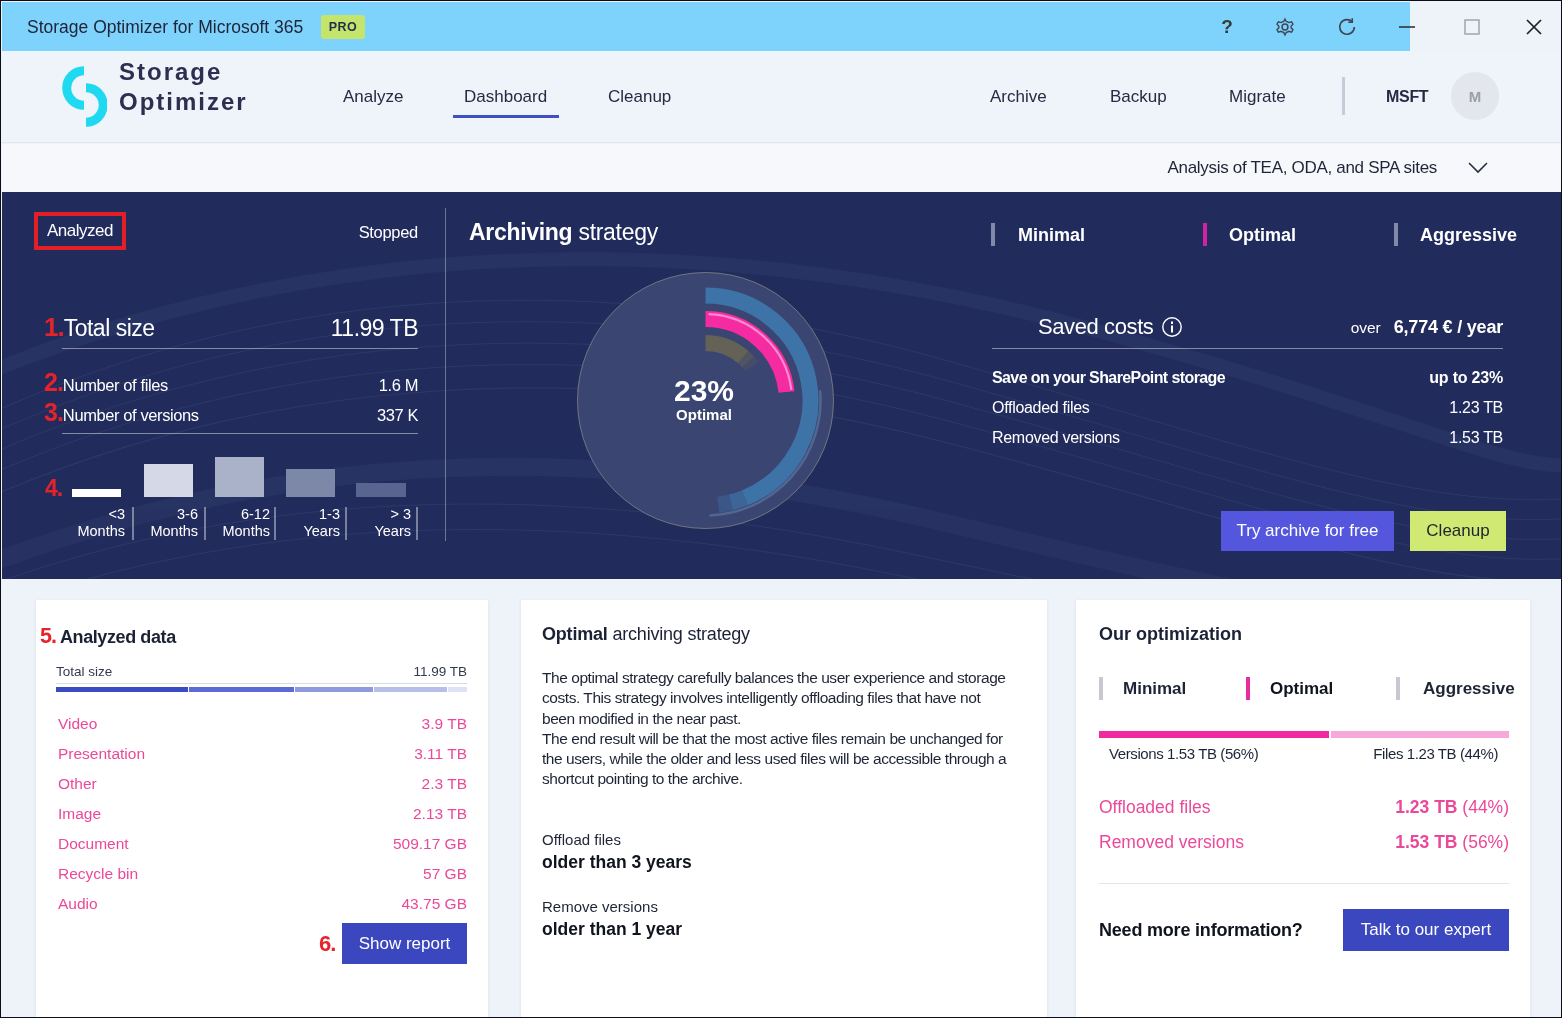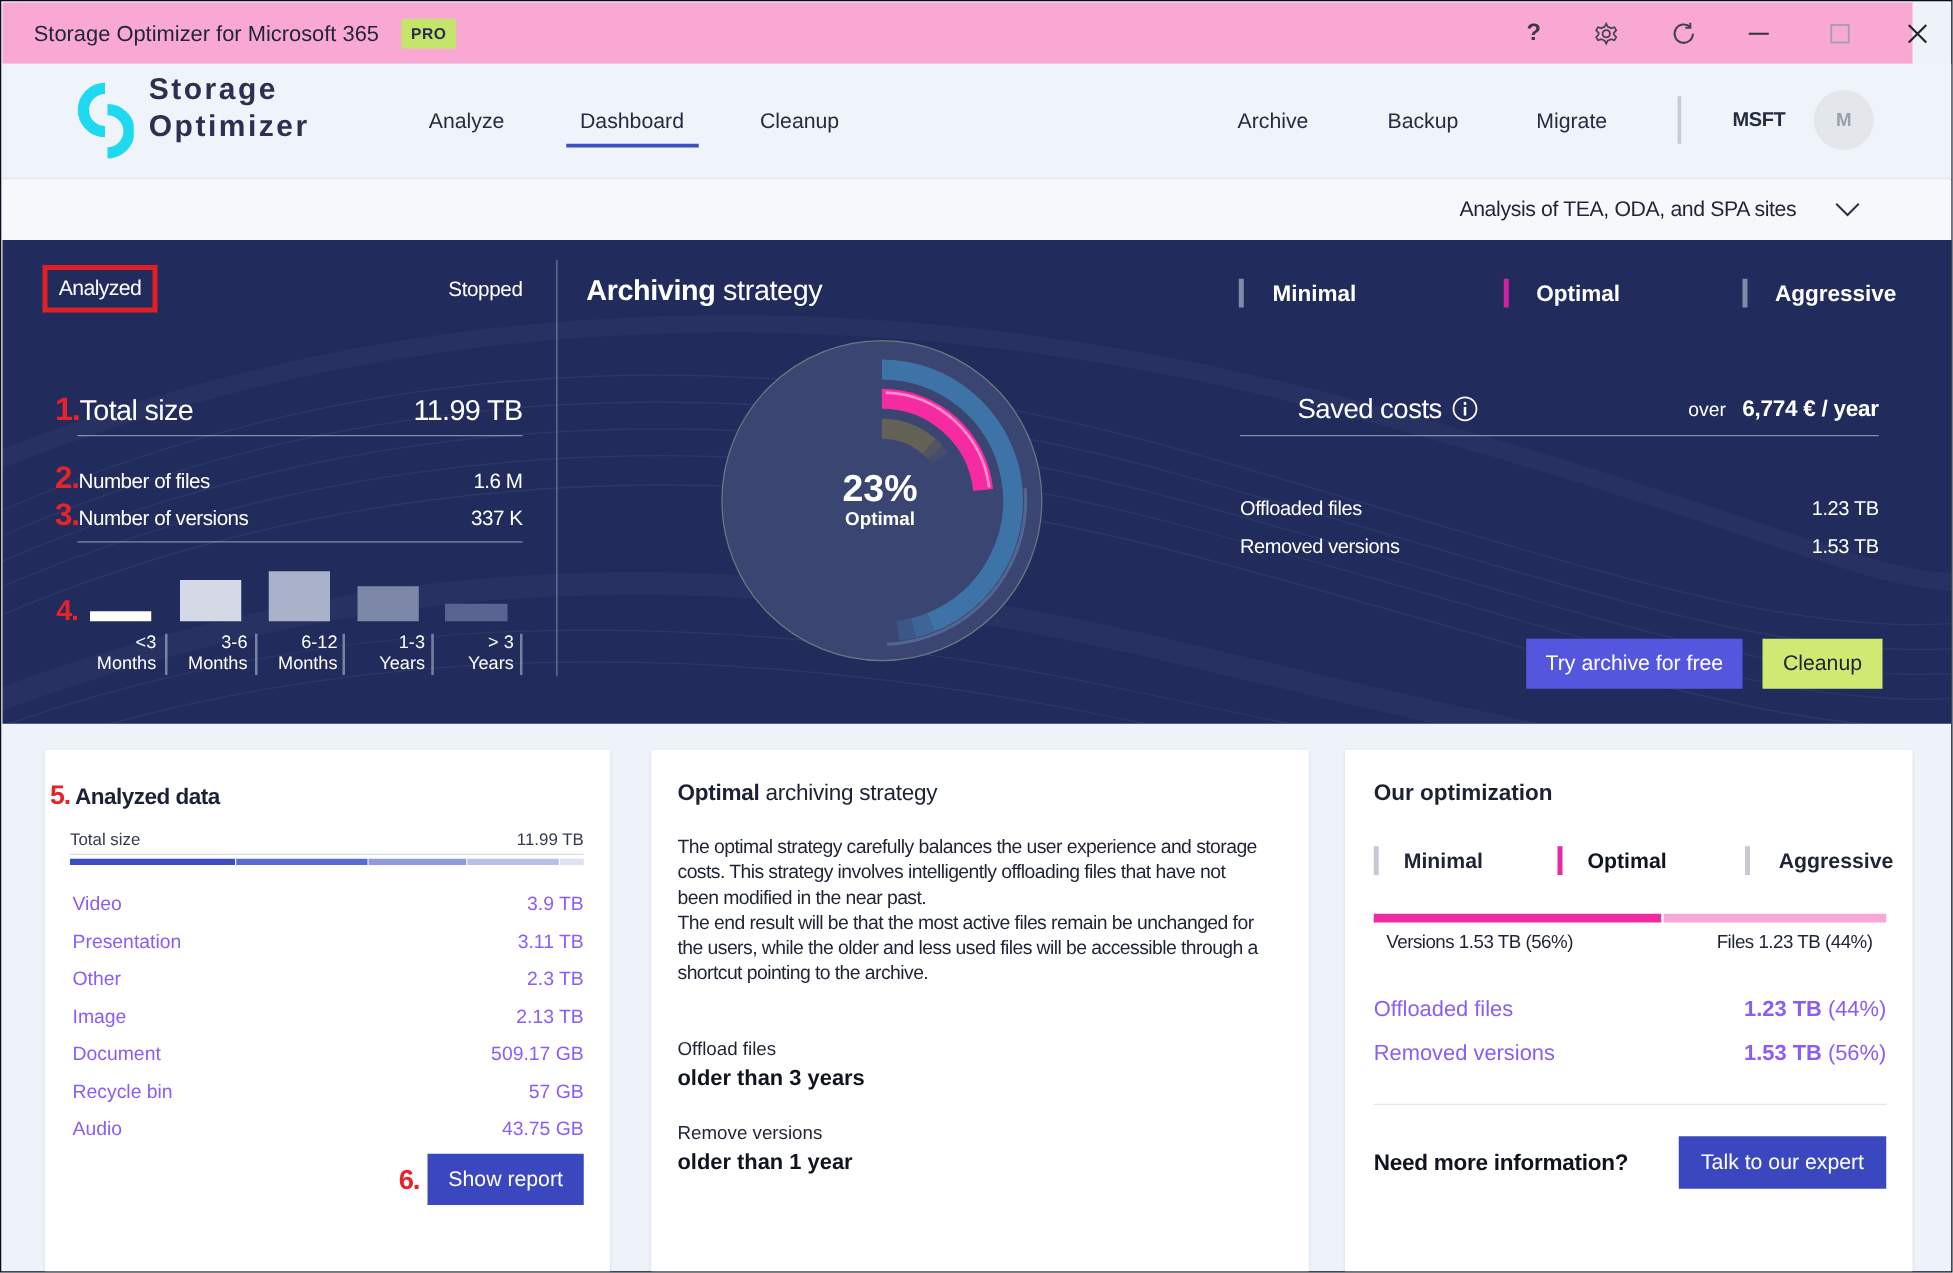--- a/index.html
+++ b/index.html
@@ -5,21 +5,21 @@
   * { margin:0; padding:0; box-sizing:border-box; }
   html,body { width:1562px; height:1018px; overflow:hidden; }
   body {
     font-family:"Liberation Sans", sans-serif;
     position:relative;
     background:#eef2f9;
     border:1.5px solid #0b0e1a;
   }
   .abs { position:absolute; }
   
-  #titlebar { position:absolute; left:1px; top:1px; width:1528px; height:49px; background:#f9a8d4; }
+  #titlebar { position:absolute; left:1px; top:1px; width:1408px; height:49px; background:#7dd3fc; }
   #titlebar .appname { position:absolute; left:25px; top:15px; font-size:17.5px; color:#20263a; }
   #pro { position:absolute; left:319px; top:13px; width:44px; height:24px; background:#c4e46c; border-radius:3px;
          font-size:12.5px; font-weight:bold; color:#23304d; text-align:center; line-height:24px; letter-spacing:.5px;}
   .tbico { position:absolute; top:0; height:49px; display:flex; align-items:center; justify-content:center; width:34px; color:#333; }
   
   #header { position:absolute; left:1px; top:50px; width:1560px; height:92px; background:#eff3fa; border-bottom:1px solid #e2e6ed; }
   #logoicon { position:absolute; left:59px; top:13px; }
   #logotext { position:absolute; left:117px; top:6px; font-size:24px; line-height:30px; font-weight:bold; color:#2c3050; letter-spacing:2px; }
   .nav { position:absolute; top:0; height:92px; display:flex; align-items:center; font-size:17px; color:#252b42; }
   #nav-analyze   { left:341px; }
@@ -59,21 +59,21 @@
   
   .btn { position:absolute; display:flex; align-items:center; justify-content:center; }
   #btn-try { left:1219px; top:319px; width:173px; height:40px; background:#5457de; color:#fff; font-size:17px; }
   #btn-cleanup { left:1408px; top:319px; width:96px; height:40px; background:#cfe973; color:#1d2430; font-size:17px; }
   
   .card { position:absolute; top:599px; height:456px; background:#fff; box-shadow:0 1px 3px rgba(40,60,110,0.10); }
   #card1 { left:35px;  width:452px; }
   #card2 { left:520px; width:526px; }
   #card3 { left:1075px; width:454px; }
   .cardtitle { font-size:19px; font-weight:bold; color:#1c2236; }
-  .crow { position:absolute; display:flex; justify-content:space-between; font-size:15.5px; color:#8b5cf6; }
+  .crow { position:absolute; display:flex; justify-content:space-between; font-size:15.5px; color:#ec4899; }
 </style>
 </head>
 <body>
 
 <div id="titlebar">
   <div class="appname">Storage Optimizer for Microsoft 365</div>
   <div id="pro">PRO</div>
   <div class="tbico" style="left:1208px;font-size:19px;color:#3a3a3a;font-weight:bold;">?</div>
   <div class="tbico" style="left:1266px;">
     <svg width="22" height="22" viewBox="0 0 24 24" fill="none" stroke="#3f4450" stroke-width="1.6">
@@ -216,20 +216,24 @@
     <div style="display:flex;align-items:center;gap:8px;margin-left:46px;">Saved costs
       <svg width="22" height="22" viewBox="0 0 22 22" fill="none">
           <circle cx="11" cy="11" r="9.2" stroke="#fff" stroke-width="1.4"></circle>
           <rect x="10" y="9.5" width="2" height="7" fill="#fff"></rect>
           <rect x="10" y="5.5" width="2" height="2.4" fill="#fff"></rect>
         </svg>
     </div>
     <div style="font-size:15.5px;letter-spacing:0;">over&nbsp;&nbsp; <span style="font-size:18px;font-weight:bold;letter-spacing:-0.2px;">6,774 € / year</span></div>
   </div>
   <div class="hr" style="left:990px;top:156px;width:511px;"></div>
+  <div class="hrow" style="left:990px;top:177px;width:511px;font-size:16px;letter-spacing:-0.6px;font-weight:bold;">
+    <div>Save on your SharePoint storage</div>
+      <div style="letter-spacing:-0.2px;">up to 23%</div>
+  </div>
   <div class="hrow" style="left:990px;top:207px;width:511px;font-size:16px;letter-spacing:-0.3px;">
     <div>Offloaded files</div>
       <div>1.23 TB</div>
   </div>
   <div class="hrow" style="left:990px;top:237px;width:511px;font-size:16px;letter-spacing:-0.3px;">
     <div>Removed versions</div>
       <div>1.53 TB</div>
   </div>
   <div class="btn" id="btn-try">Try archive for free</div>
   <div class="btn" id="btn-cleanup">Cleanup</div>

